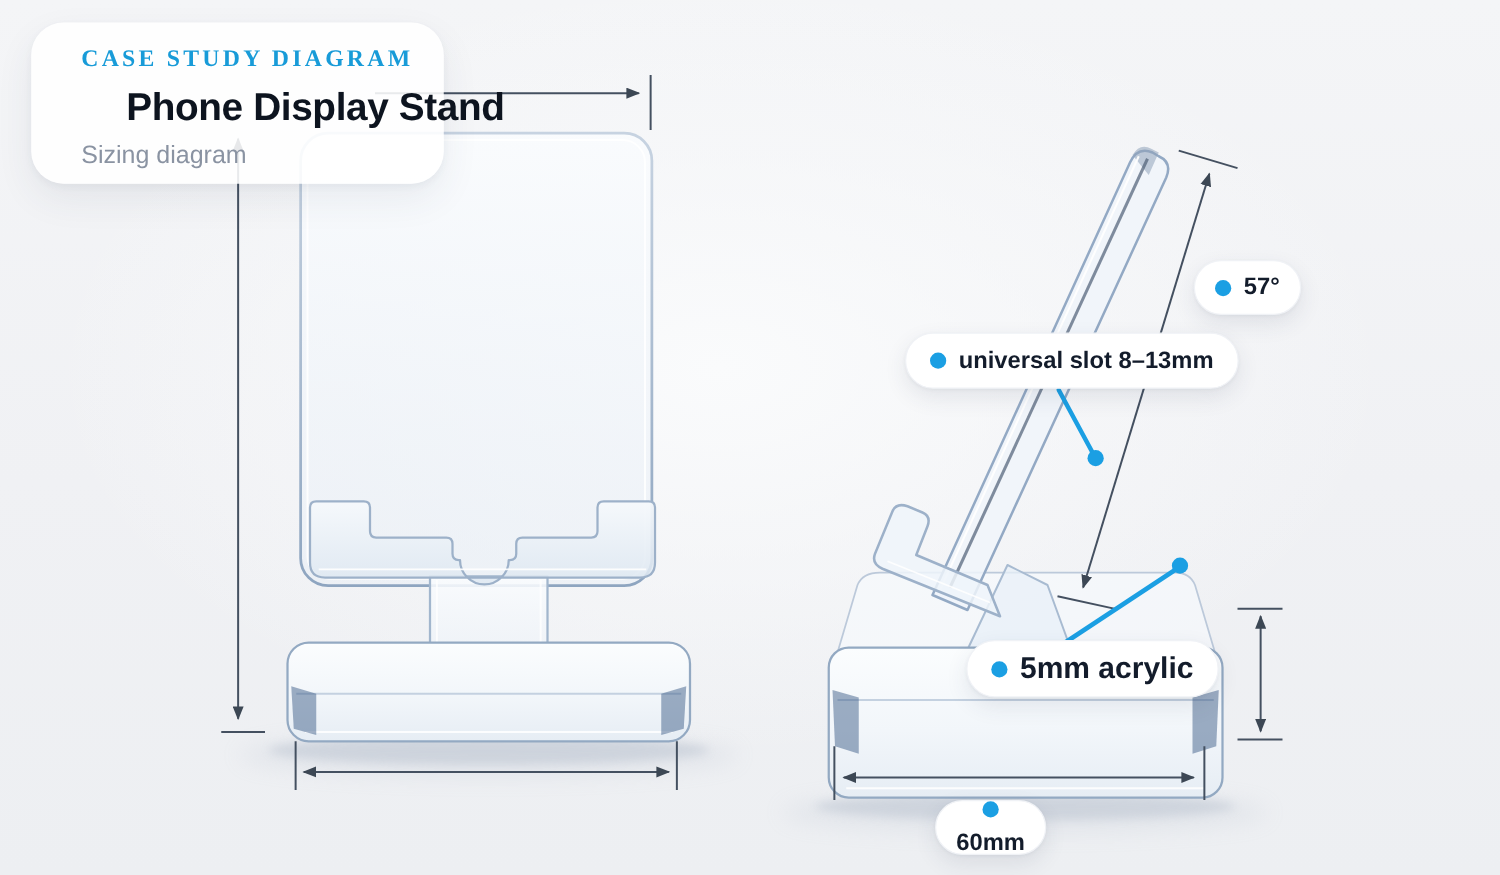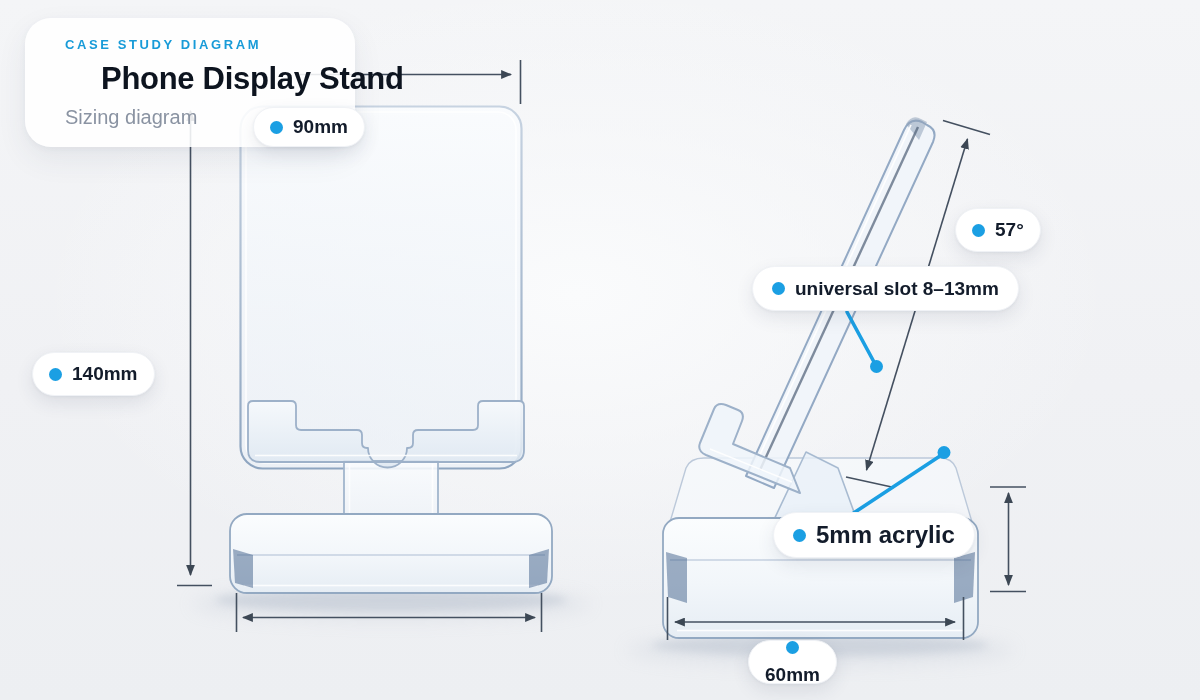--- a/index.html
+++ b/index.html
@@ -17,22 +17,22 @@
 
   
   .card {
     position:absolute; left:25px; top:18px; width:330px; height:129px;
     background:rgba(255,255,255,0.88);
     border-radius:26px;
     box-shadow:0 12px 30px rgba(55,70,95,0.08), 0 2px 6px rgba(55,70,95,0.05);
     padding:19px 20px 0 40px;
   }
   .card .eyebrow {
-    font-size:13px; font-weight:bold; letter-spacing:2.6px;
-    color:var(--eyebrow,#189bd8); text-transform:uppercase;
+    font-size:19px; font-weight:bold; letter-spacing:2.6px;
+    color:var(--eyebrow,#189bd8); text-transform:uppercase;font-family:Liberation Serif, serif;
   }
   .card .title {
     margin-top:9px; font-size:31px; font-weight:bold; letter-spacing:-0.3px;
     color:#0d141f; white-space:nowrap;margin-left:36px;
   }
   .card .subtitle { margin-top:9px; font-size:20px; color:#8a93a2; }
 
   
   .pill {
     position:absolute; display:flex; align-items:center; gap:10px;
@@ -41,21 +41,21 @@
     box-shadow:0 7px 18px rgba(45,60,85,0.10), 0 1px 3px rgba(45,60,85,0.06);
     font-size:19px; font-weight:bold; color:var(--text,#131c2b); white-space:nowrap;
   }
   .pill .dot {
     width:13px; height:13px; border-radius:50%;
     background:var(--accent,#1b9fe3); flex:0 0 auto;
   }
   .pill-width     { left:253px; top:107px; height:40px; }
   .pill-height    { left:32px;  top:352px; }
   .pill-angle     { left:955px; top:208px; }
-  .pill-slot      { left:752px; top:266px; height:45px; padding:0 19px;justify-content:center; }
+  .pill-slot      { left:724px; top:266px; height:45px; padding:0 19px;justify-content:center; }
   .pill-thickness { left:773px; top:512px; height:46px; padding:0 19px; font-size:24px; }
   .pill-depth     { left:748px; top:640px;flex-direction:column; }
 </style>
 </head>
 <body>
 
 <div class="stage">
 
   <svg class="diagram" width="1200" height="700" viewBox="0 0 1200 700">
     <defs>
@@ -187,29 +187,21 @@
       </g>
     </g>
   </svg>
 
   <div class="card">
     <div class="eyebrow">CASE STUDY DIAGRAM</div>
     <div class="title">Phone Display Stand</div>
     <div class="subtitle">Sizing diagram</div>
   </div>
 
-  <div class="pill pill-width">
-    <span class="dot"></span>
-    <span>90mm</span>
-  </div>
-
-  <div class="pill pill-height">
-    <span class="dot"></span>
-    <span>140mm</span>
-  </div>
+
 
   <div class="pill pill-angle">
     <span class="dot"></span>
     <span>57°</span>
   </div>
 
   <div class="pill pill-slot">
     <span class="dot"></span>
     <span>universal slot 8–13mm</span>
   </div>

